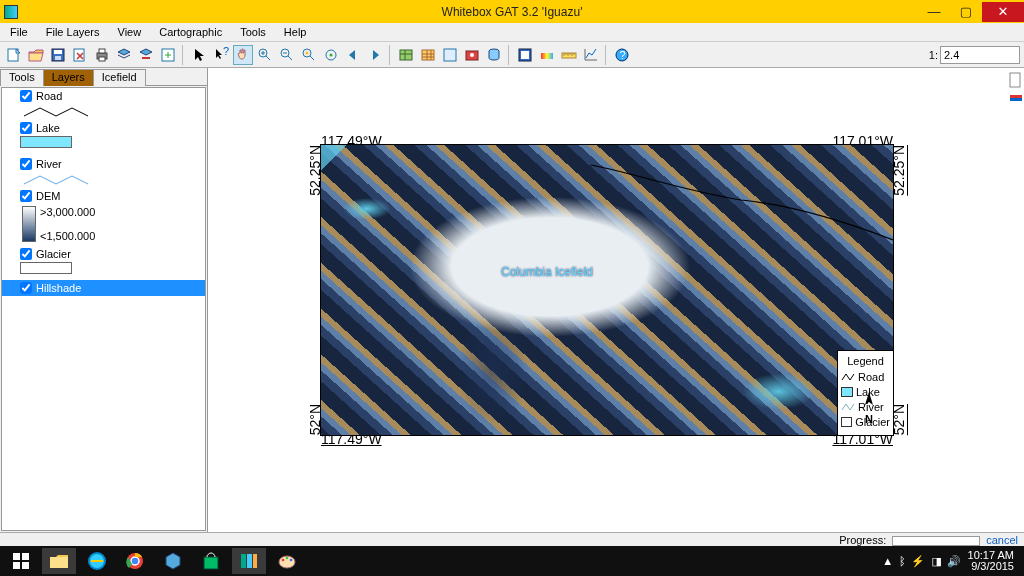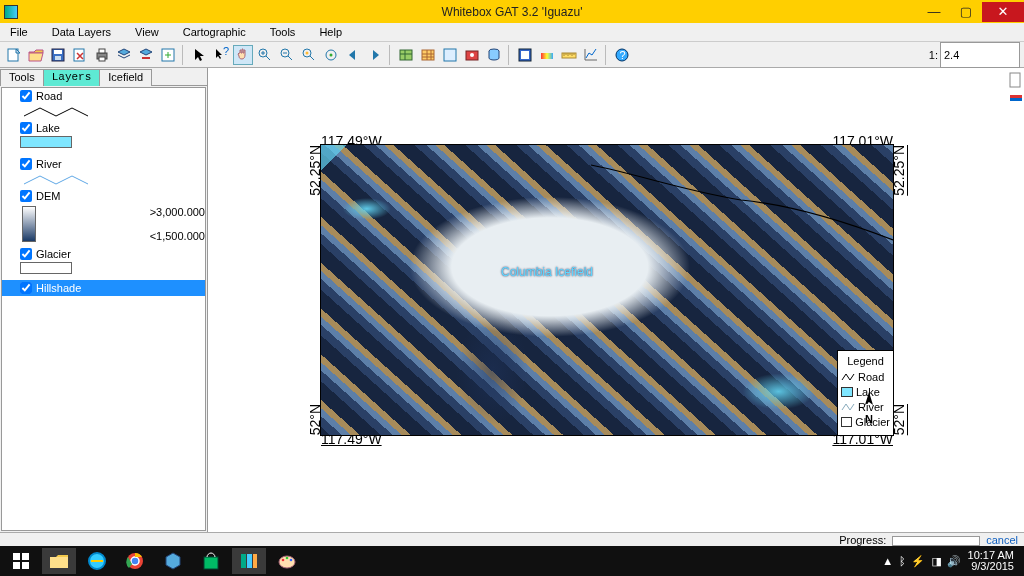--- a/index.html
+++ b/index.html
@@ -5,44 +5,44 @@
   * { box-sizing: border-box; margin: 0; padding: 0; font-family: "Segoe UI", Tahoma, sans-serif; font-size: 11px; }
   html, body { width: 1024px; height: 576px; overflow: hidden; background: #fff; }
   
   .titlebar { height: 23px; background: #ffcf00; display: flex; align-items: center; position: relative; }
   .titlebar .app-icon { width: 14px; height: 14px; margin: 0 4px; background: linear-gradient(90deg,#0a8,#4cf); border:1px solid #333; }
   .titlebar .title { position:absolute; left:50%; transform:translateX(-50%); color:#222; font-size:12px; }
   .win-btns { margin-left:auto; display:flex; }
   .win-btn { width:32px; height:20px; display:flex; align-items:center; justify-content:center; font-size:13px; color:#222; }
   .win-btn.close { background:#c8171e; color:#fff; width:42px; height:20px; }
   
-  .menubar { height:19px; background:#f0f0f0; border-bottom:1px solid #ccc; display:flex; align-items:center; padding:0 4px; gap:12px; }
+  .menubar { height:19px; background:#f0f0f0; border-bottom:1px solid #ccc; display:flex; align-items:center; padding:0 4px; gap:6px; }
   .menubar span { padding:1px 6px; }
   
   .toolbar { height:26px; background:#f0f0f0; border-bottom:1px solid #aaa; display:flex; align-items:center; padding:0 4px; gap:2px; }
   .tbtn { width:20px; height:20px; display:flex; align-items:center; justify-content:center; border:1px solid transparent; }
   .tsep { width:3px; height:20px; border-left:1px solid #bbb; margin:0 2px; }
   .scale-box { margin-left:auto; display:flex; align-items:center; gap:2px; }
-  .scale-box input { width:80px; height:26px; border:1px solid #999; padding:0 3px; font-size:11px; }
+  .scale-box input { width:80px; height:18px; border:1px solid #999; padding:0 3px; font-size:11px; }
   
   .workarea { display:flex; height: calc(576px - 23px - 19px - 26px - 14px - 30px); }
   .leftpane { width:208px; border-right:1px solid #999; display:flex; flex-direction:column; background:#f0f0f0; }
   .panel-tabs { display:flex; height:18px; background:#f0f0f0; border-bottom:1px solid #999; }
   .ptab { padding:1px 8px; border:1px solid #999; border-bottom:none; background:#f0f0f0; margin-right:-1px; position:relative; top:1px; }
-  .ptab.active { background:#5eead4; z-index:2;font-family:Liberation Mono, monospace; }
+  .ptab.active { background:#a16207; z-index:2; }
   .layers { flex:1; background:#fff; overflow:auto; border:1px solid #999; margin:1px; }
   .tree-row { display:flex; align-items:center; padding:2px 4px; gap:4px; }
   .tree-row.indent1 { padding-left:16px; }
   .tree-row.indent2 { padding-left:18px; }
   .tree-row.sel { background:#1e90ff; color:#fff; }
   .tree-row input[type=checkbox] { width:12px; height:12px; }
   .swatch { width:52px; height:12px; border:1px solid #666; margin-left:18px; }
   .dem-ramp { width:14px; height:36px; background:linear-gradient(#fff,#1b3a66); border:1px solid #666; margin-left:20px; }
   .hill-ramp { width:14px; height:36px; background:linear-gradient(#d5b48a,#0a1020); border:1px solid #666; margin-left:20px; }
-  .ramp-row { display:flex; align-items:flex-start; padding:2px 0 4px 0;justify-content:space-between; }
+  .ramp-row { display:flex; align-items:flex-start; padding:2px 0 4px 0; }
   .ramp-labels { display:flex; flex-direction:column; justify-content:space-between; height:36px; margin-left:4px; font-size:10px; }
   .zigzag { margin-left:20px; }
   
   .maparea { flex:1; position:relative; background:#fff; }
   .rightgutter { position:absolute; right:0; top:0; width:16px; height:100%; display:flex; flex-direction:column; gap:4px; padding-top:4px; align-items:center; }
   .mapframe { position:absolute; left:112px; top:76px; width:574px; height:292px; border:1px solid #000; }
   .map-canvas { width:100%; height:100%; background:
      radial-gradient(ellipse 280px 140px at 40% 42%, #e8eef2 0%, #e8eef2 35%, rgba(232,238,242,0) 50%),
      linear-gradient(135deg, rgba(98,210,240,0.7) 0 3%, transparent 3% 100%),
      repeating-linear-gradient(42deg, #17253f 0 6px, #2a4066 6px 14px, #5d7fa8 14px 20px, #a78b5a 20px 26px, #17253f 26px 34px),
@@ -83,21 +83,21 @@
   <div class="title">Whitebox GAT 3.2 'Iguazu'</div>
   <div class="win-btns">
     <div class="win-btn">—</div>
     <div class="win-btn">▢</div>
     <div class="win-btn close">✕</div>
   </div>
 </div>
 
 <div class="menubar">
   <span>File</span>
-  <span>Data Layers</span>
+  <span>File Layers</span>
   <span>View</span>
   <span>Cartographic</span>
   <span>Tools</span>
   <span>Help</span>
 </div>
 
 <div class="toolbar">
   <div class="tbtn">
       <svg width="16" height="16">
         <rect x="2" y="2" width="10" height="12" fill="#fff" stroke="#27a"></rect>

